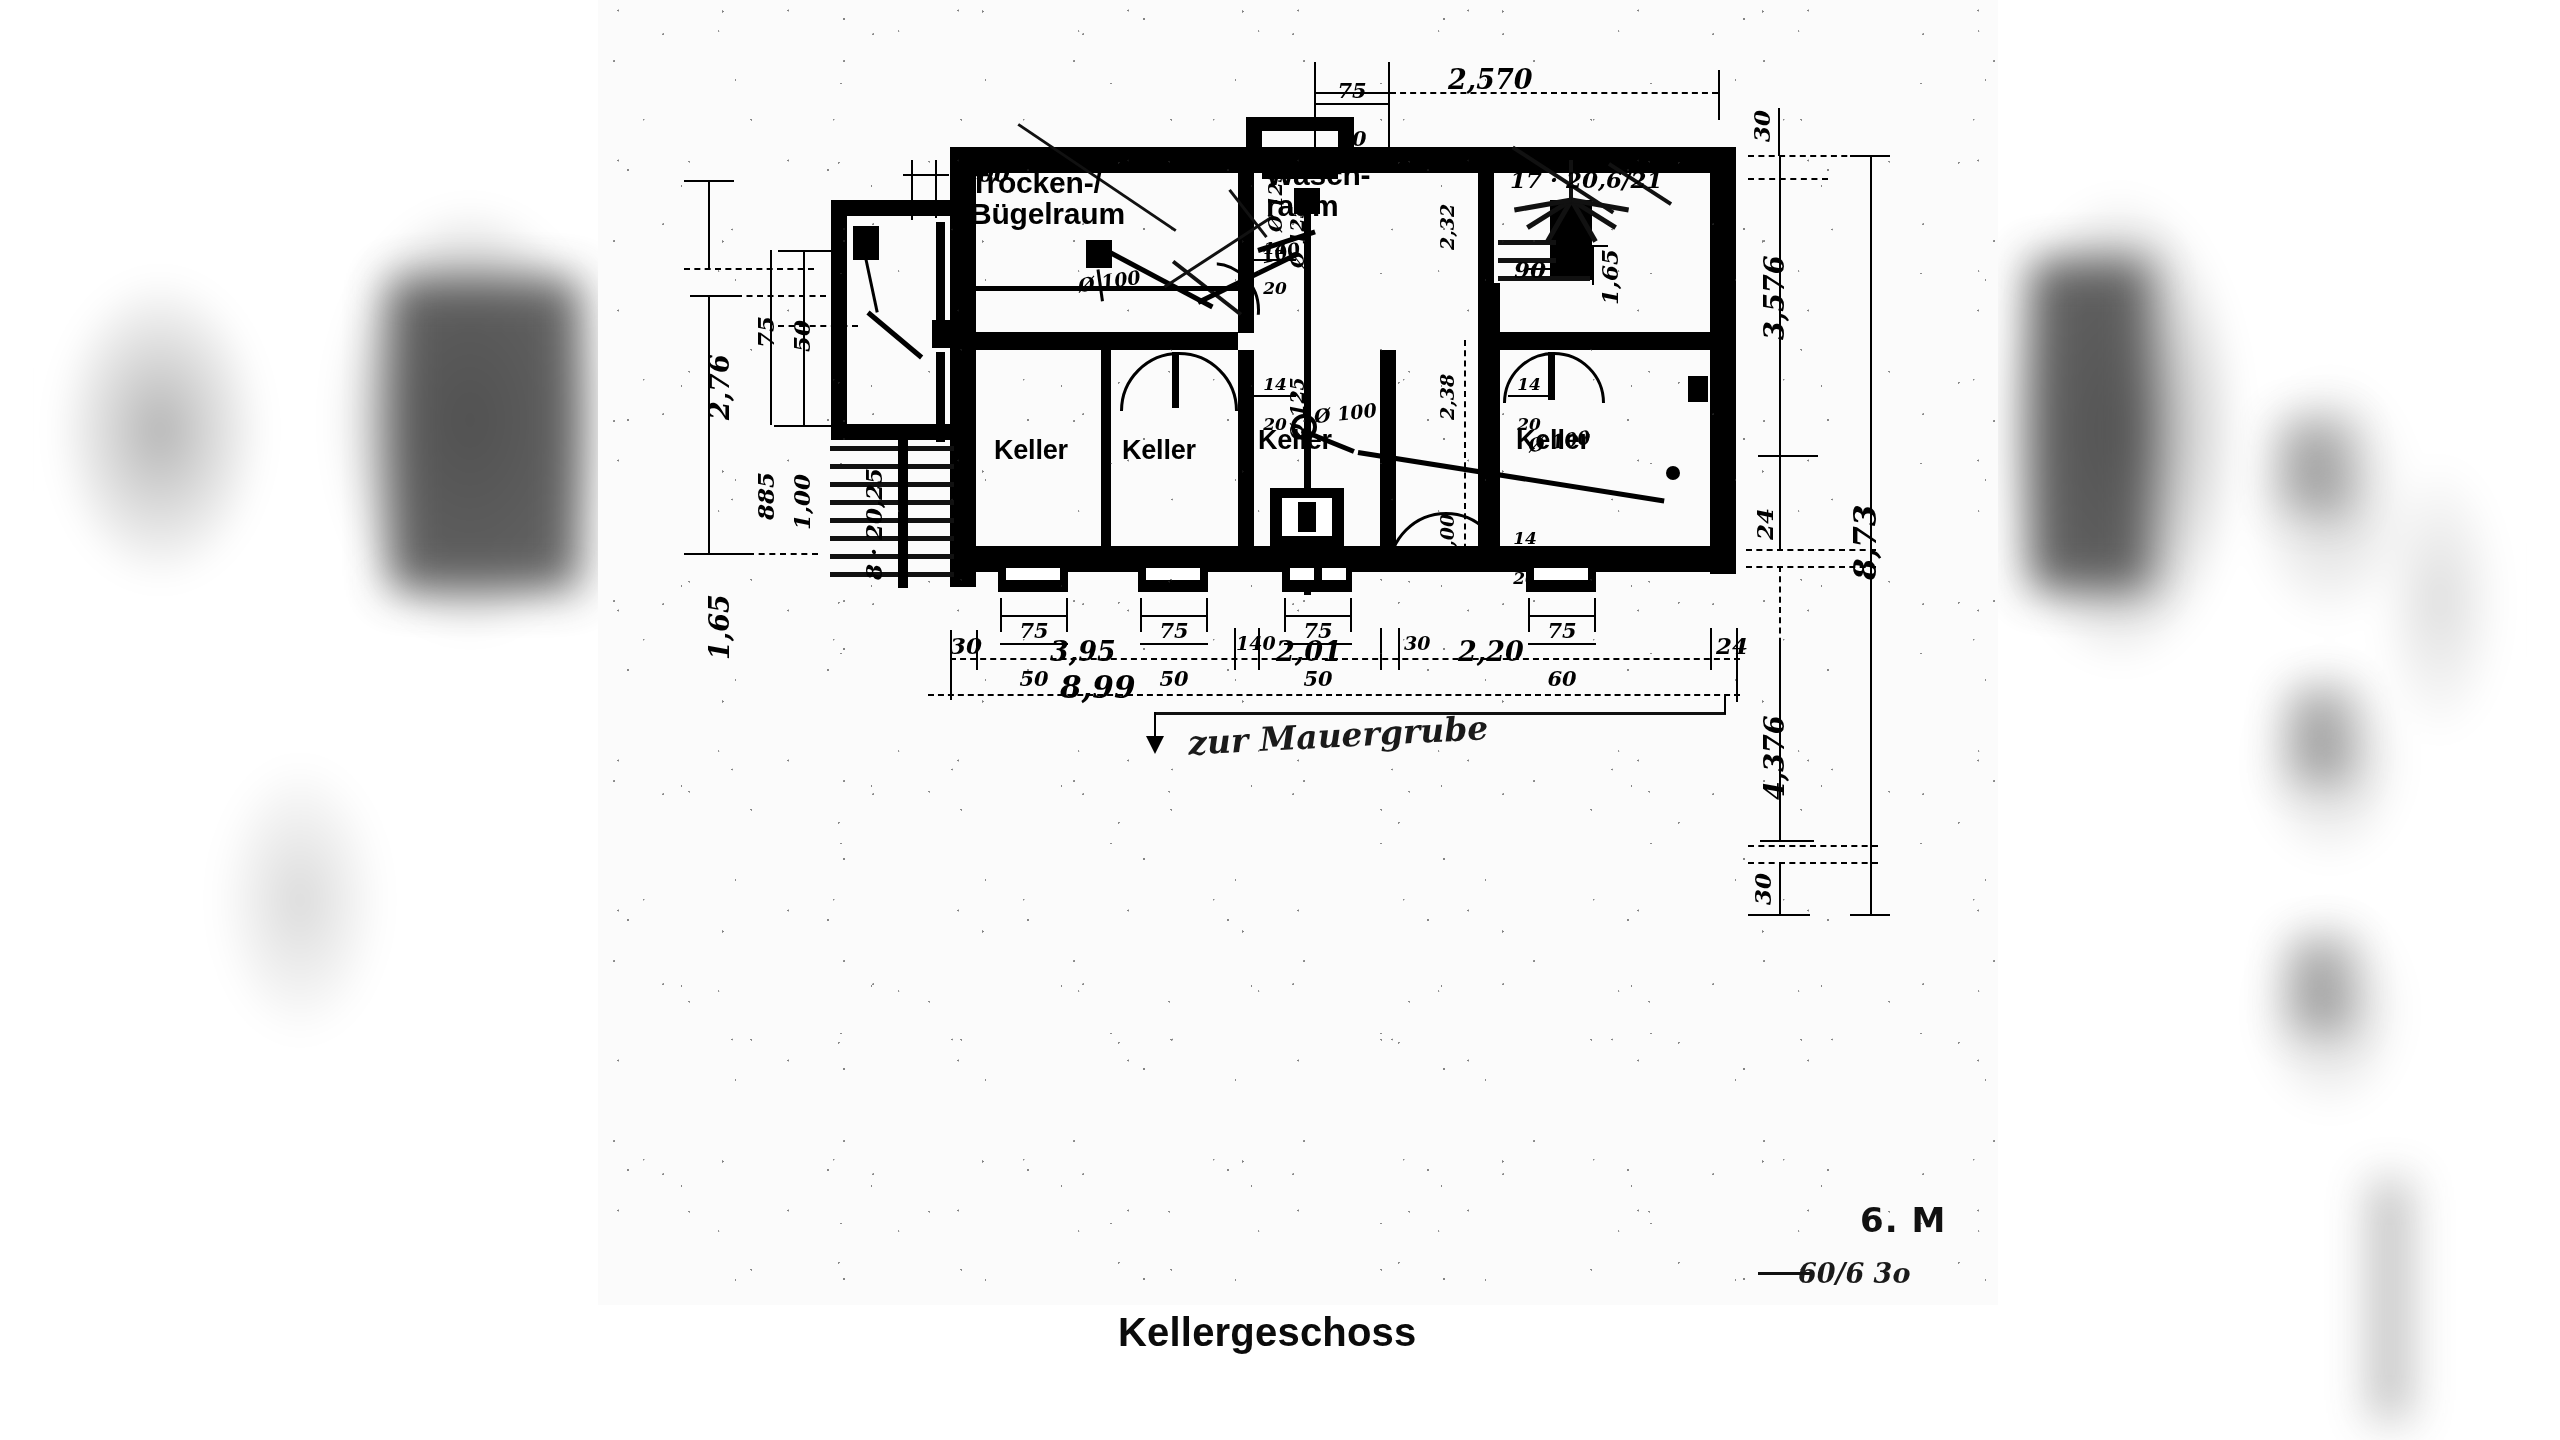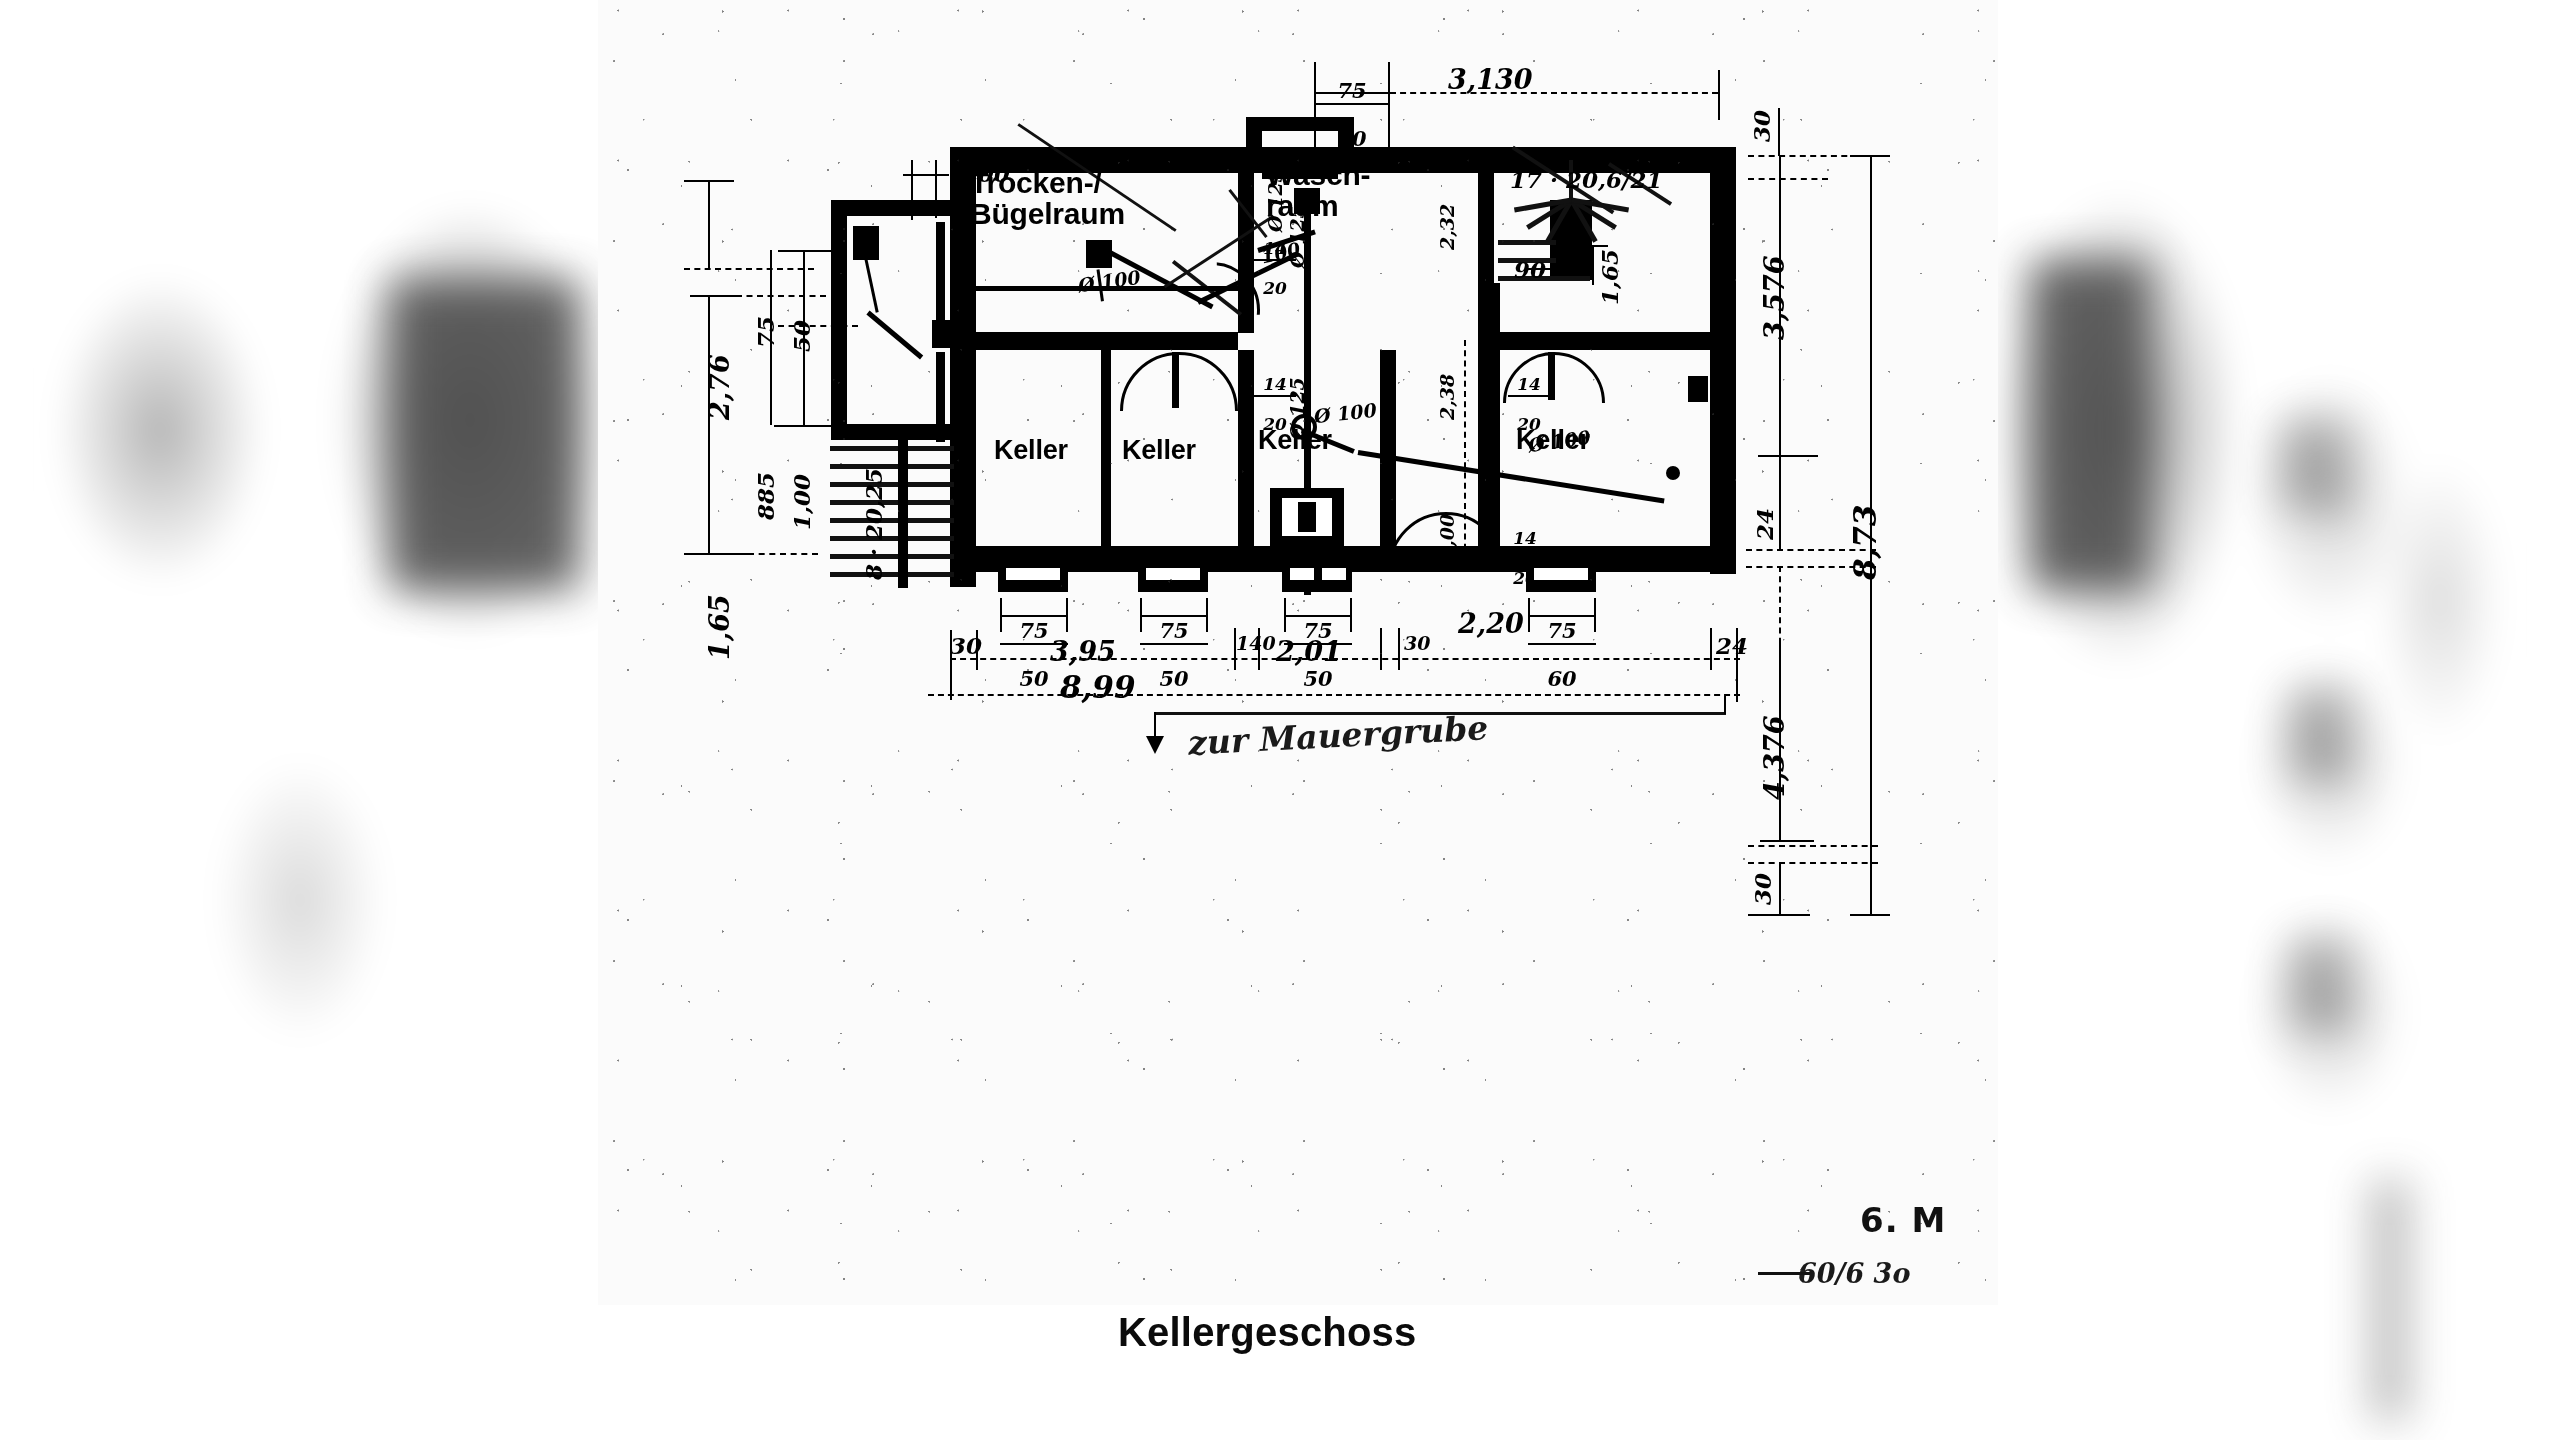--- a/index.html
+++ b/index.html
@@ -227,21 +227,21 @@
 
     <div class="dimv" style="left:716px; top:62px; height:86px;"></div>
     <div class="dimv" style="left:790px; top:62px; height:86px;"></div>
     <div class="dim" style="left:716px; top:92px; width:76px;"></div>
     <div class="frac" style="left:716px; top:58px; width:76px;">
       <span>75</span>
       <span class="bar"></span>
       <span>50</span>
     </div>
     <div class="dashed-h" style="left:792px; top:92px; width:328px;"></div>
-    <div class="hand l" style="left:850px; top:66px;">3,130</div>
+    <div class="hand l" style="left:850px; top:66px;">2,570</div>
     <div class="dimv" style="left:1120px; top:70px; height:50px;"></div>
 
     <div class="dimv" style="left:1180px; top:108px; height:48px;"></div>
     <div class="dashed-h" style="left:1150px; top:155px; width:120px;"></div>
     <div class="dashed-h" style="left:1150px; top:178px; width:80px;"></div>
     <div class="dimv" style="left:1181px; top:155px; height:300px;"></div>
     <div class="dim" style="left:1160px; top:455px; width:60px;"></div>
     <div class="hand m rot90" style="left:1152px; top:142px;">30</div>
     <div class="hand l rot90" style="left:1163px; top:340px;">3,576</div>
     <div class="dimv" style="left:1181px; top:455px; height:95px;"></div>
@@ -469,21 +469,21 @@
     <div class="dimv" style="left:1112px; top:628px; height:42px;"></div>
     <div class="dimv" style="left:1138px; top:628px; height:42px;"></div>
 
     <div class="dashed-h" style="left:352px; top:658px; width:790px;"></div>
 
     <div class="hand m" style="left:352px; top:634px;">30</div>
     <div class="hand l" style="left:452px; top:638px;">3,95</div>
     <div class="hand s" style="left:638px; top:634px;">140</div>
     <div class="hand l" style="left:678px; top:638px;">2,01</div>
     <div class="hand s" style="left:806px; top:634px;">30</div>
-    <div class="hand l" style="left:860px; top:610px;">2,20</div>
+    <div class="hand l" style="left:860px; top:638px;">2,20</div>
     <div class="hand m" style="left:1118px; top:634px;">24</div>
 
     <div class="dashed-h" style="left:330px; top:694px; width:812px;"></div>
     <div class="dimv" style="left:352px; top:668px; height:32px;"></div>
     <div class="dimv" style="left:1138px; top:668px; height:34px;"></div>
     <div class="hand xl" style="left:462px; top:672px;">8,99</div>
 
     <div class="ln" style="left:556px; top:712px; width:572px; height:3px;"></div>
     <div class="dimv" style="left:556px; top:712px; height:30px;"></div>
     <div class="dimv" style="left:1126px; top:696px; height:18px;"></div>

